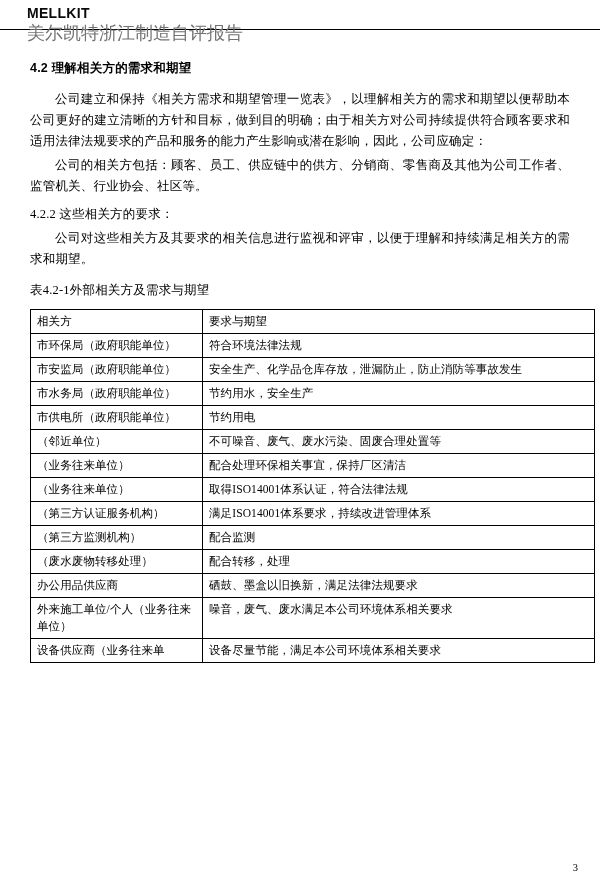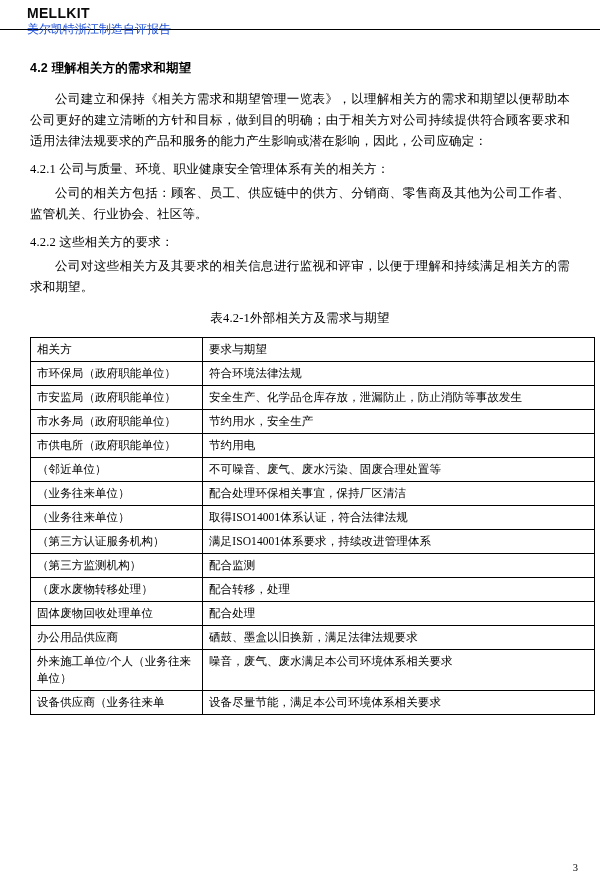--- a/index.html
+++ b/index.html
@@ -39,23 +39,23 @@
   }
   .brand {
     font-family: "Liberation Sans", "DejaVu Sans", sans-serif;
     font-size: 14px;
     font-weight: bold;
     letter-spacing: 0.3px;
     color: #0a0a0a;
   }
   .header-title {
     font-family: Liberation Serif, serif;
-    font-size: 12px;
+    font-size: 18px;
     margin-left: 9px;
-    color: #1d4ed8;
+    color: #737373;
   }
   
   .content {
     position: absolute;
     top: 30px;
     left: 0;
     width: 600px;
     box-sizing: border-box;
     padding: 0 30px 0 30px;
   }
@@ -76,21 +76,20 @@
   p.indent {
     text-indent: 25px;
   }
   .sub-head {
     font-size: 12.5px;
     line-height: 21px;
     margin: 7px 0 3px 0;
     letter-spacing: 0.2px;
   }
   .table-caption {
-    text-align: center;
     font-size: 12.5px;
     margin: 12px 0 5px 0;
     letter-spacing: 0.2px;
   }
   
   table.tbl {
     border-collapse: collapse;
     width: 540px;
     margin: 10px auto;
     table-layout: fixed;
@@ -130,21 +129,20 @@
       <span class="header-title">美尔凯特浙江制造自评报告</span>
     </div>
   </div>
 
   <div class="content">
 
     <div class="h2">4.2 理解相关方的需求和期望</div>
 
     <p class="para indent">公司建立和保持《相关方需求和期望管理一览表》，以理解相关方的需求和期望以便帮助本公司更好的建立清晰的方针和目标，做到目的明确；由于相关方对公司持续提供符合顾客要求和适用法律法规要求的产品和服务的能力产生影响或潜在影响，因此，公司应确定：</p>
 
-    <p class="sub-head">4.2.1 公司与质量、环境、职业健康安全管理体系有关的相关方：</p>
     <p class="para indent">公司的相关方包括：顾客、员工、供应链中的供方、分销商、零售商及其他为公司工作者、监管机关、行业协会、社区等。</p>
 
     <p class="sub-head">4.2.2 这些相关方的要求：</p>
     <p class="para indent">公司对这些相关方及其要求的相关信息进行监视和评审，以便于理解和持续满足相关方的需求和期望。</p>
 
     <div class="table-caption">表4.2-1外部相关方及需求与期望</div>
 
     <table class="tbl">
       <tbody>
         <tr>
@@ -183,24 +181,20 @@
           <td class="c0">（第三方认证服务机构）</td>
           <td class="c1">满足ISO14001体系要求，持续改进管理体系</td>
         </tr>
         <tr>
           <td class="c0">（第三方监测机构）</td>
           <td class="c1">配合监测</td>
         </tr>
         <tr>
           <td class="c0">（废水废物转移处理）</td>
           <td class="c1">配合转移，处理</td>
-        </tr>
-        <tr>
-          <td class="c0">固体废物回收处理单位</td>
-          <td class="c1">配合处理</td>
         </tr>
         <tr>
           <td class="c0">办公用品供应商</td>
           <td class="c1">硒鼓、墨盒以旧换新，满足法律法规要求</td>
         </tr>
         <tr>
           <td class="c0">外来施工单位/个人（业务往来单位）</td>
           <td class="c1">噪音，废气、废水满足本公司环境体系相关要求</td>
         </tr>
         <tr>

